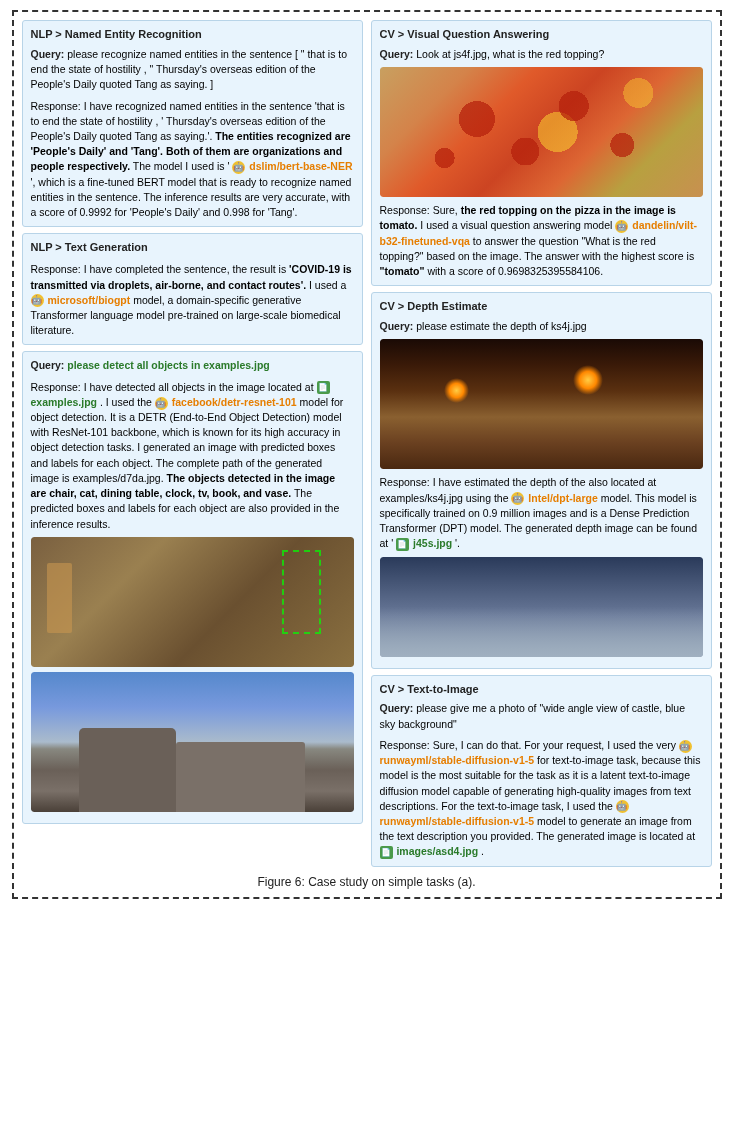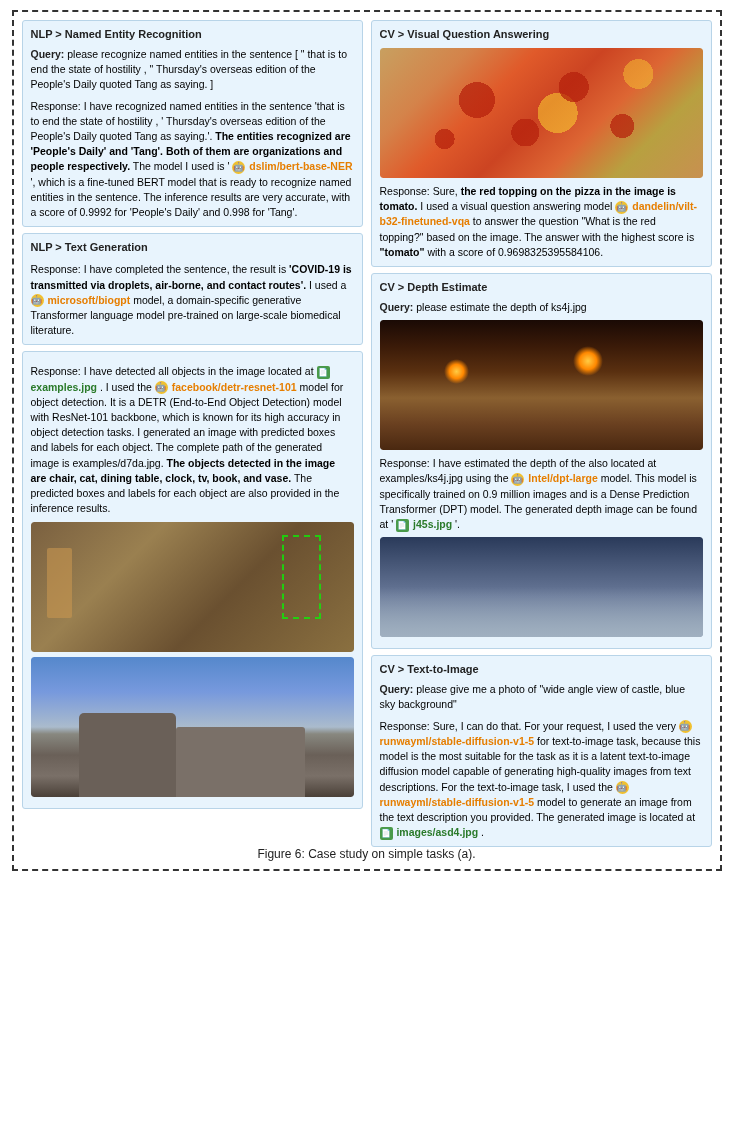--- a/index.html
+++ b/index.html
@@ -201,20 +201,21 @@
       border-radius: 50%;
       margin-right: 1px;
       vertical-align: middle;
       text-align: center;
       font-size: 9px;
       line-height: 13px;
     }
     .figure-caption {
       text-align: center;
       font-size: 12px;
+      margin-top: 8px;
       color: #222;
     }
     .response-block {
       margin-top: 6px;
     }
   </style>
 </head>
 <body>
 
 <div class="outer-border">
@@ -246,20 +247,24 @@
           <span>I have completed the sentence, the result is </span>
           <span class="bold">'COVID-19 is transmitted via droplets, air-borne, and contact routes'.</span>
           <span> I used a </span>
           <span class="icon-face">🤖</span>
           <a class="model-link">microsoft/biogpt</a>
           <span> model, a domain-specific generative Transformer language model pre-trained on large-scale biomedical literature.</span>
         </div>
       </div>
 
       <div class="panel">
+        <div class="query-line">
+          <span class="label">Query:</span>
+          <a class="link-green">please detect all objects in examples.jpg</a>
+        </div>
         <div class="response-block">
           <span class="label">Response:</span>
           <span>I have detected all objects in the image located at </span>
           <span class="icon-box">📄</span>
           <a class="link-green">examples.jpg</a>
           <span>. I used the </span>
           <span class="icon-face">🤖</span>
           <a class="model-link">facebook/detr-resnet-101</a>
           <span> model for object detection. It is a DETR (End-to-End Object Detection) model with ResNet-101 backbone, which is known for its high accuracy in object detection tasks. I generated an image with predicted boxes and labels for each object. The complete path of the generated image is examples/d7da.jpg. </span>
           <span class="bold">The objects detected in the image are chair, cat, dining table, clock, tv, book, and vase.</span>
@@ -274,20 +279,24 @@
           <div class="castle-img"></div>
         </div>
       </div>
 
     </div>
 
     <div class="col">
 
       <div class="panel">
         <div class="panel-title">CV &gt; Visual Question Answering</div>
+        <div class="query-line">
+          <span class="label">Query:</span>
+          <span>Look at js4f.jpg, what is the red topping?</span>
+        </div>
 
         <div class="img-placeholder">
           <div class="pizza-img"></div>
         </div>
         <div class="response-block">
           <span class="label">Response:</span>
           <span>Sure, </span>
           <span class="bold">the red topping on the pizza in the image is tomato.</span>
           <span> I used a visual question answering model </span>
           <span class="icon-face">🤖</span>

